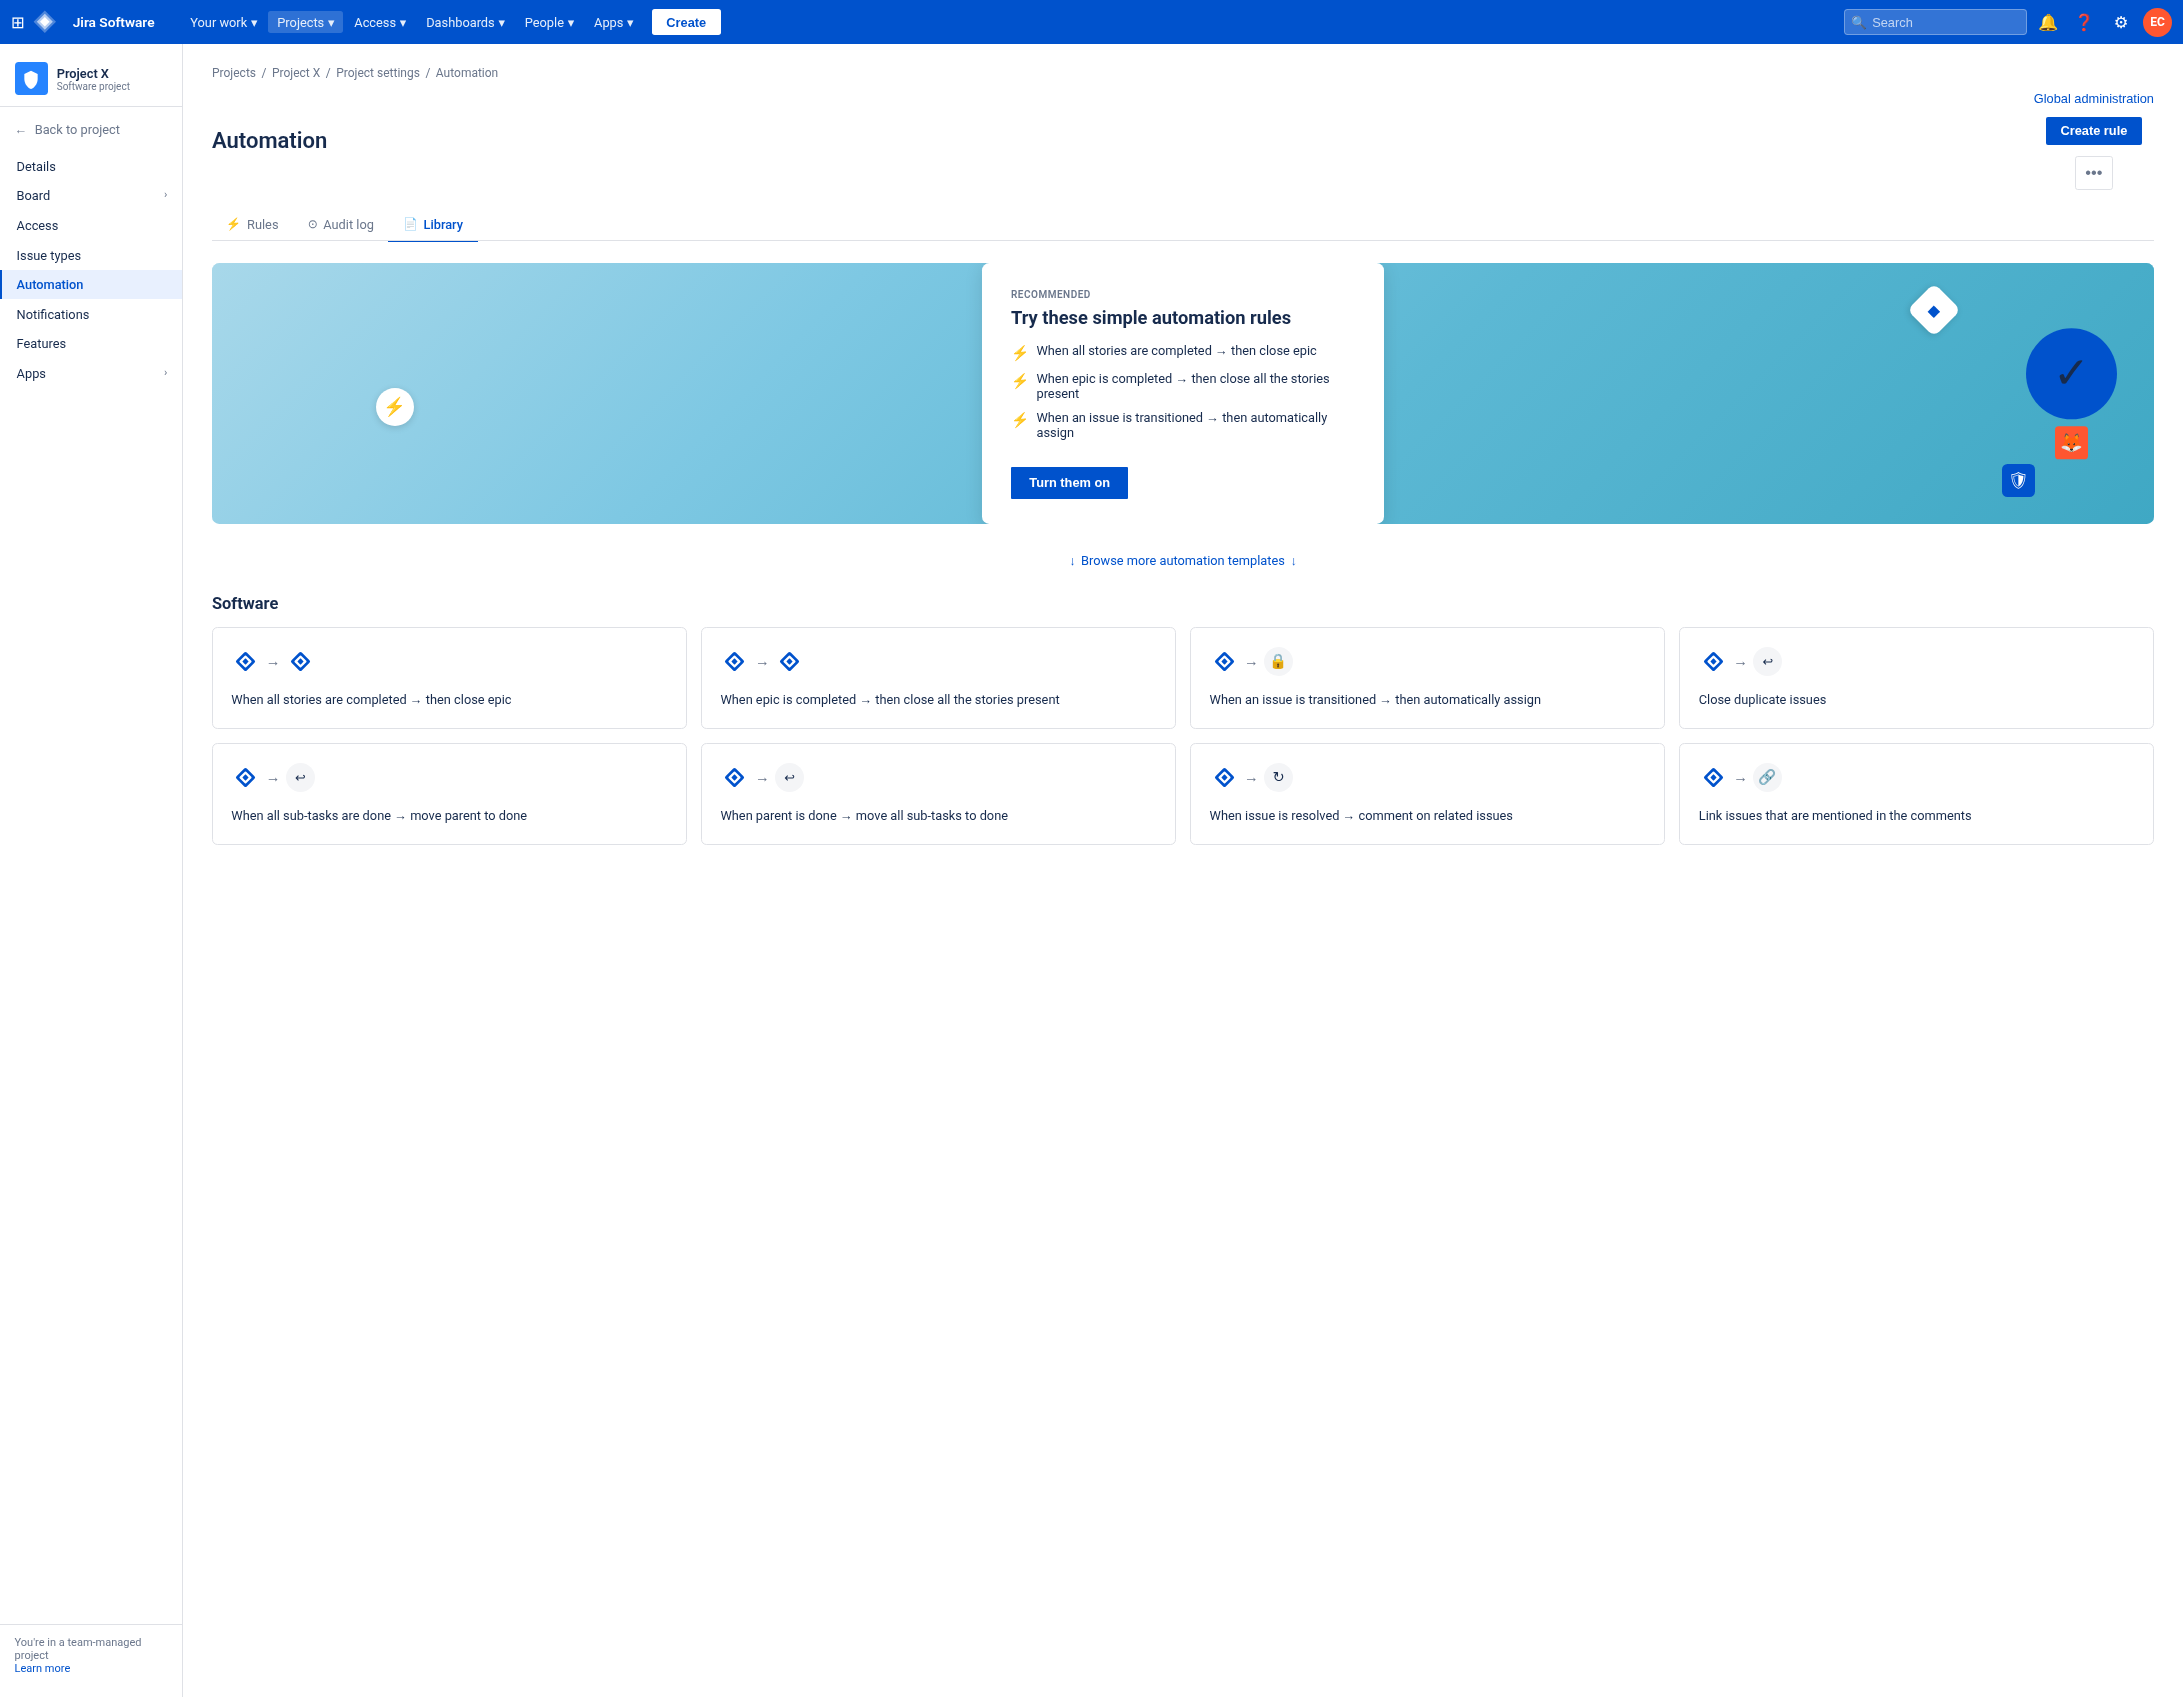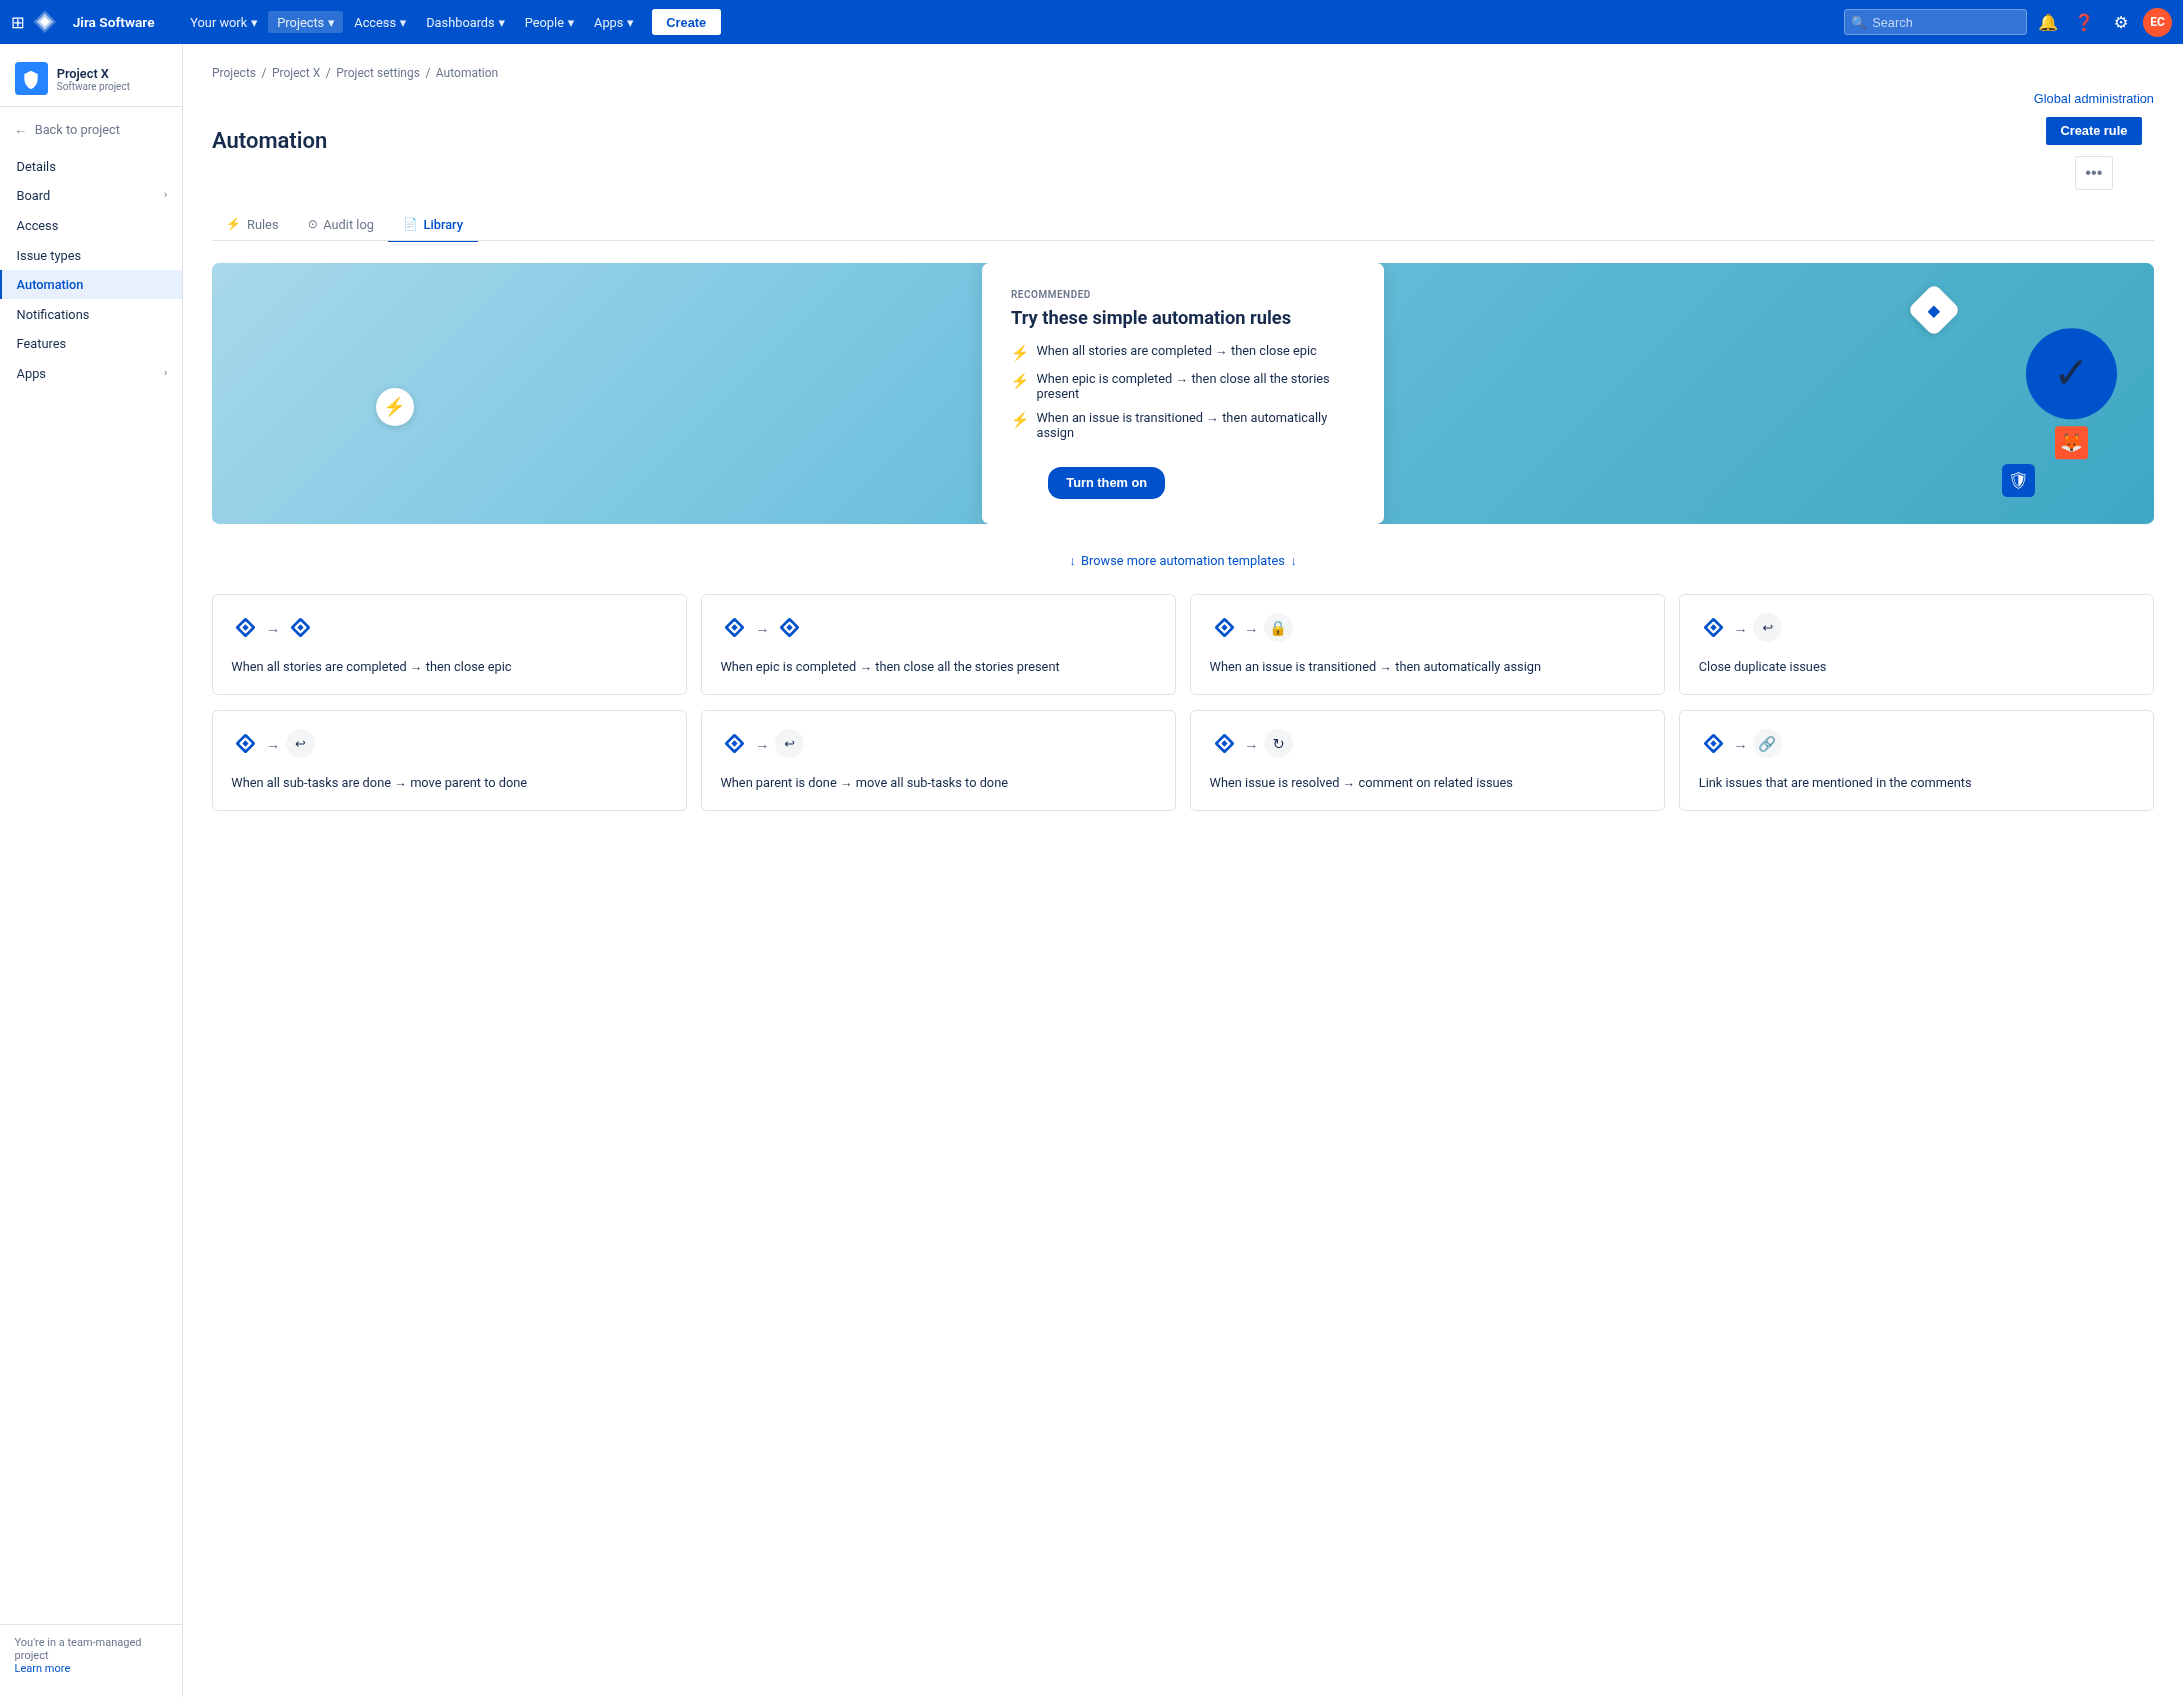--- a/index.html
+++ b/index.html
@@ -132,21 +132,21 @@
       background: #fff;
       border-radius: 7.3px;
       padding: 25.6px 29px;
       max-width: 402px;
       box-shadow: 0 3.7px 18.3px rgba(0,0,0,0.12);
     }
     .rec-label { font-size: 10px; font-weight: 600; color: #6B778C; letter-spacing: 0.5px; text-transform: uppercase; margin-bottom: 7.3px; }
     .rec-title { font-size: 18.3px; font-weight: 700; color: #172B4D; margin-bottom: 14.6px; }
     .rec-rule { display: flex; align-items: flex-start; gap: 7.3px; margin-bottom: 9.1px; font-size: 12.8px; color: #172B4D; }
     .rec-bolt { color: #0052CC; font-size: 14.6px; flex-shrink: 0; margin-top: 0.9px; }
-    .rec-btn { background: #0052CC; color: #fff; border: none; border-radius: 13px; padding: 8.2px 18.3px; font-size: 12.8px; font-weight: 600; cursor: pointer; margin-top: 18.3px; display: inline-block; margin-left: 37px; }
+    .rec-btn { background: #0052CC; color: #fff; border: none; border-radius: 1px; padding: 8.2px 18.3px; font-size: 12.8px; font-weight: 600; cursor: pointer; margin-top: 18.3px; display: inline-block; }
 
     
     .browse-more { text-align: center; margin-bottom: 25.6px; }
     .browse-more a { color: #0052CC; text-decoration: none; font-size: 12.8px; display: flex; align-items: center; justify-content: center; gap: 5.5px; }
 
     
     .section-title { font-size: 16.4px; font-weight: 700; color: #172B4D; margin-bottom: 14.6px; }
     .cards-grid { display: grid; grid-template-columns: repeat(4, 1fr); gap: 14.6px; margin-bottom: 14.6px; }
     .automation-card {
       border: 0.9px solid #DFE1E6;
@@ -355,20 +355,21 @@
     </div>
 
     <div class="browse-more">
       <a href="#">
         <span>↓</span>
         <span>Browse more automation templates</span>
         <span>↓</span>
       </a>
     </div>
 
+    <div class="section-title">Software</div>
     <div class="cards-grid">
 
       <div class="automation-card">
         <div class="card-icons">
           <svg class="diamond-icon" viewBox="0 0 32 32">
             <rect x="8" y="8" width="16" height="16" rx="2" fill="#0052CC" transform="rotate(45 16 16)"></rect>
             <rect x="11" y="11" width="10" height="10" rx="1" fill="white" transform="rotate(45 16 16)"></rect>
             <rect x="13.5" y="13.5" width="5" height="5" rx="0.5" fill="#0052CC" transform="rotate(45 16 16)"></rect>
           </svg>
           <span class="card-arrow">→</span>

